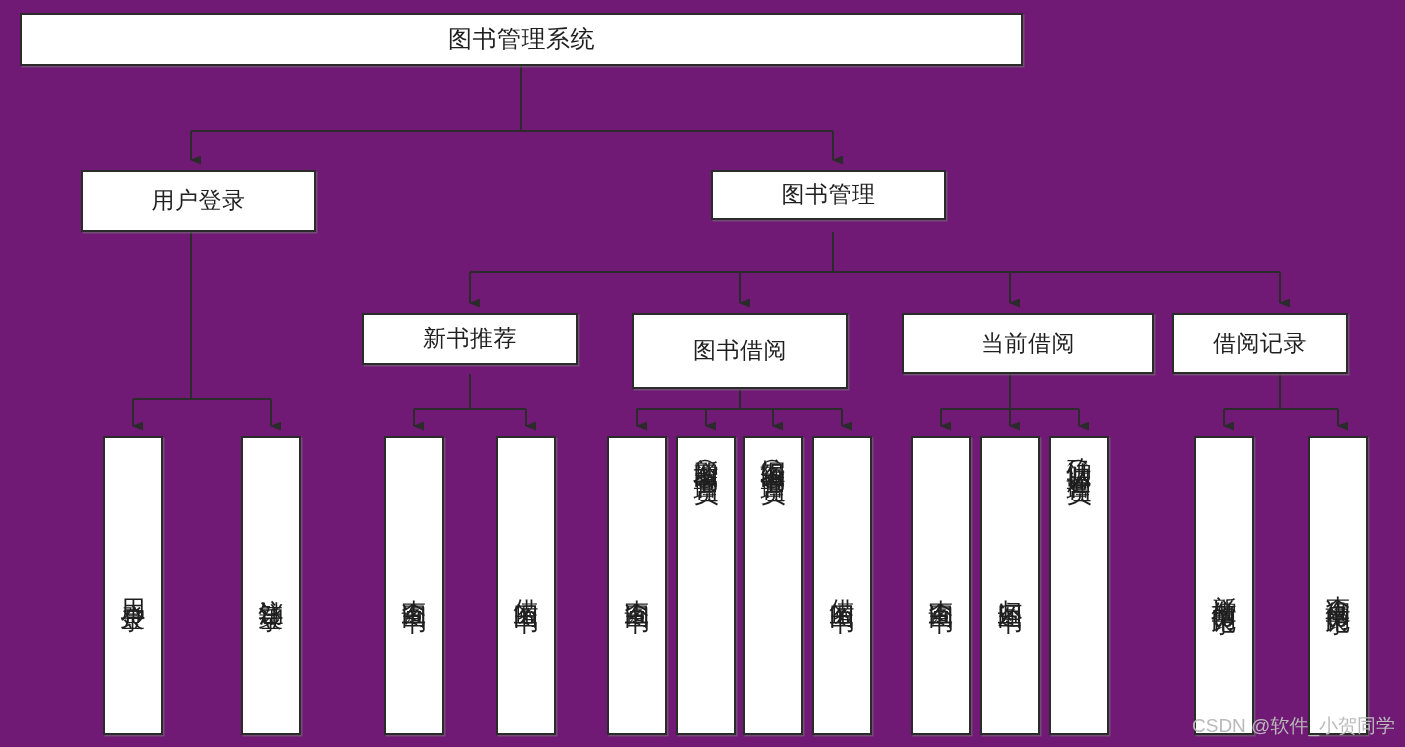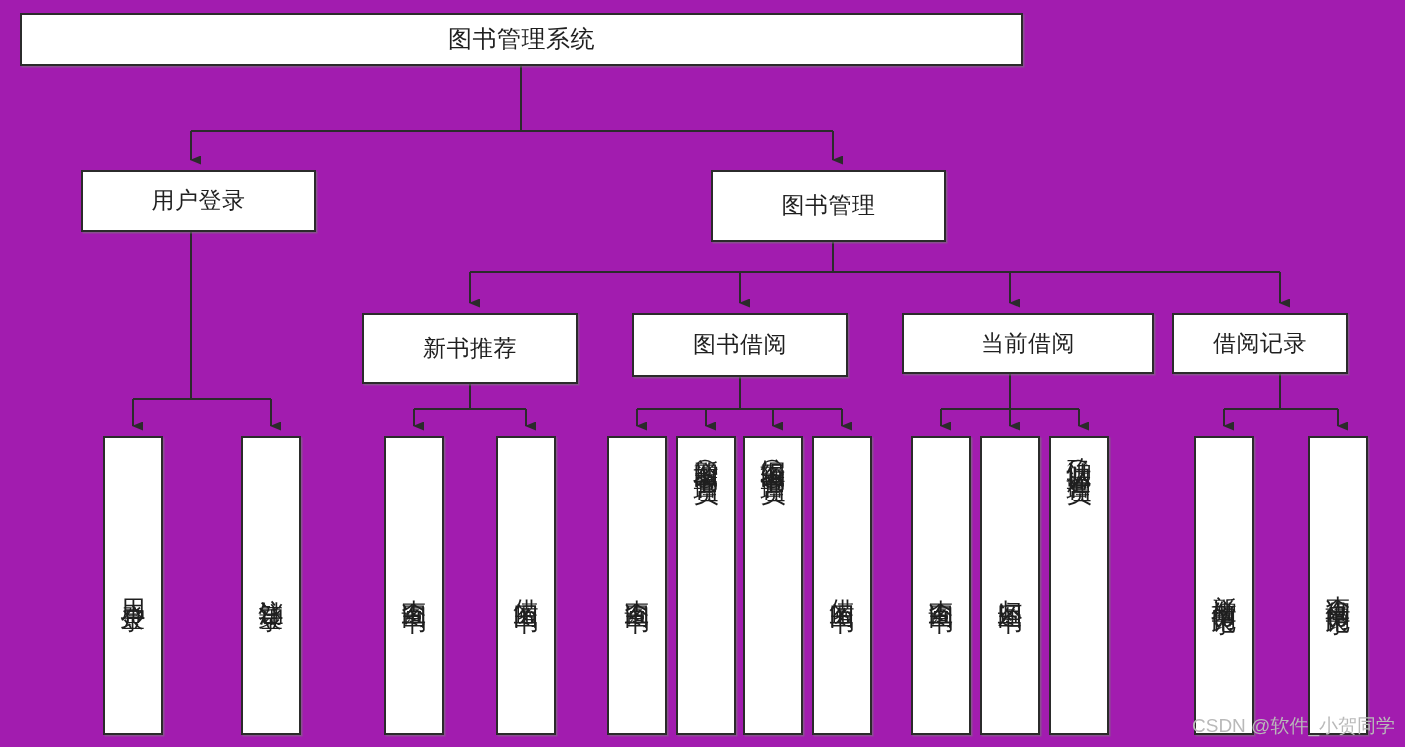--- a/index.html
+++ b/index.html
@@ -7,21 +7,21 @@
     padding: 0;
     background: #ffffff;
   }
   body {
     font-family: "Liberation Sans", "DejaVu Sans", sans-serif;
   }
   #canvas {
     position: relative;
     width: 1405px;
     height: 747px;
-    background: #a21caf;
+    background: #701a75;
     overflow: hidden;
   }
   #wires {
     position: absolute;
     left: 0;
     top: 0;
     width: 1405px;
     height: 747px;
     pointer-events: none;
   }
@@ -137,28 +137,28 @@
     </g>
   </svg>
 
   <div class="node horiz root" style="left:20px; top:13px; width:1003px; height:53px;">
     <span class="node-label">图书管理系统</span>
   </div>
 
   <div class="node horiz" style="left:81px; top:170px; width:235px; height:62px;">
     <span class="node-label">用户登录</span>
   </div>
-  <div class="node horiz" style="left:711px; top:170px; width:235px; height:72px;">
+  <div class="node horiz" style="left:711px; top:170px; width:235px; height:50px;">
     <span class="node-label">图书管理</span>
   </div>
 
-  <div class="node horiz" style="left:362px; top:313px; width:216px; height:71px;">
+  <div class="node horiz" style="left:362px; top:313px; width:216px; height:52px;">
     <span class="node-label">新书推荐</span>
   </div>
-  <div class="node horiz" style="left:632px; top:313px; width:216px; height:64px;">
+  <div class="node horiz" style="left:632px; top:313px; width:216px; height:76px;">
     <span class="node-label">图书借阅</span>
   </div>
   <div class="node horiz" style="left:902px; top:313px; width:252px; height:61px;">
     <span class="node-label">当前借阅</span>
   </div>
   <div class="node horiz" style="left:1172px; top:313px; width:176px; height:61px;">
     <span class="node-label">借阅记录</span>
   </div>
 
   <div class="node vert v-center" style="left:103px; top:436px; width:60px; height:299px;">

